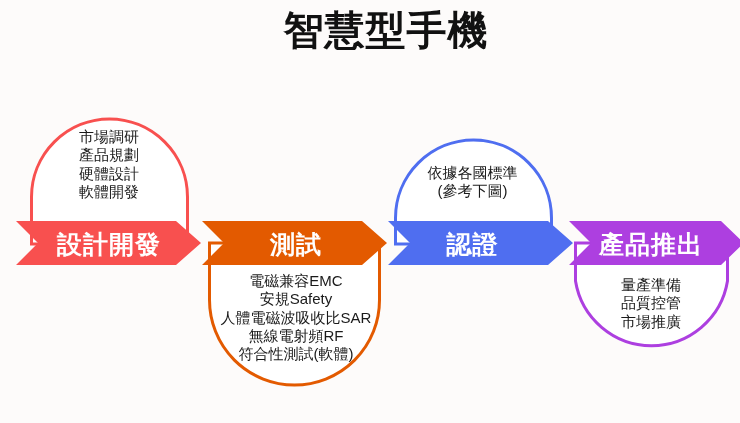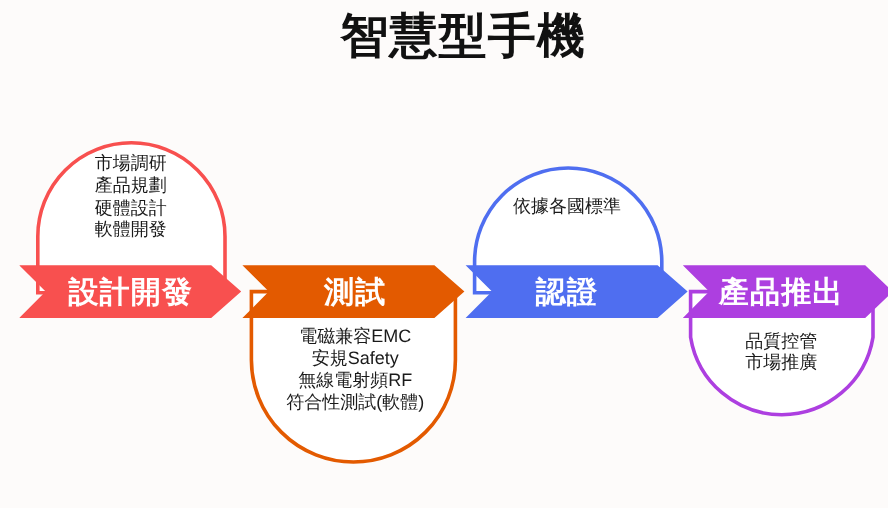--- a/index.html
+++ b/index.html
@@ -131,30 +131,33 @@
       <div>市場調研</div>
       <div>產品規劃</div>
       <div>硬體設計</div>
       <div>軟體開發</div>
     </div>
     <div class="banner-label l1">設計開發</div>
 
     <div class="bubble-text t2">
       <div>電磁兼容EMC</div>
       <div>安規Safety</div>
+      <div>人體電磁波吸收比SAR</div>
       <div>無線電射頻RF</div>
       <div>符合性測試(軟體)</div>
     </div>
     <div class="banner-label l2">測試</div>
 
     <div class="bubble-text t3">
       <div>依據各國標準</div>
+      <div>(參考下圖)</div>
     </div>
     <div class="banner-label l3">認證</div>
 
     <div class="bubble-text t4">
+      <div>量產準備</div>
       <div>品質控管</div>
       <div>市場推廣</div>
     </div>
     <div class="banner-label l4">產品推出</div>
 
   </div>
 </div>
 
 </body></html>

